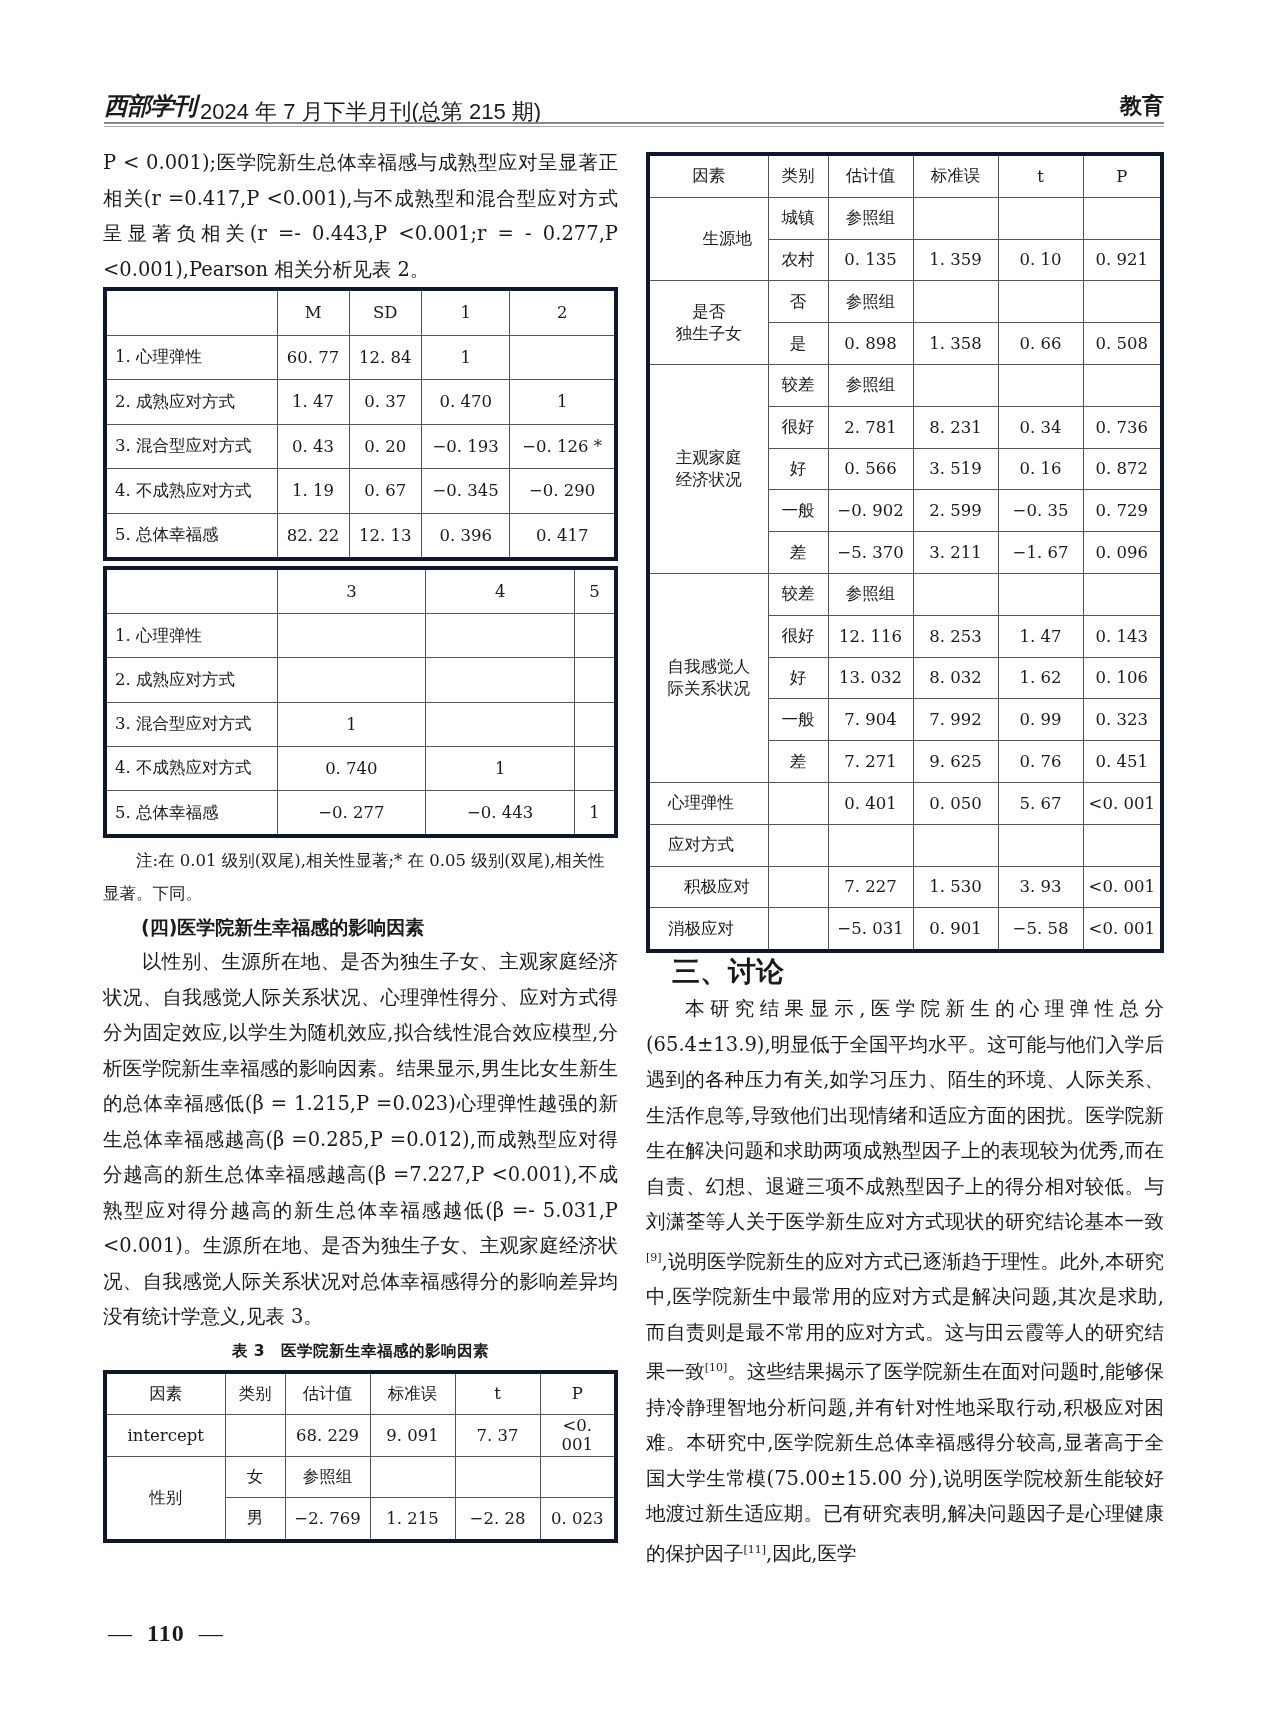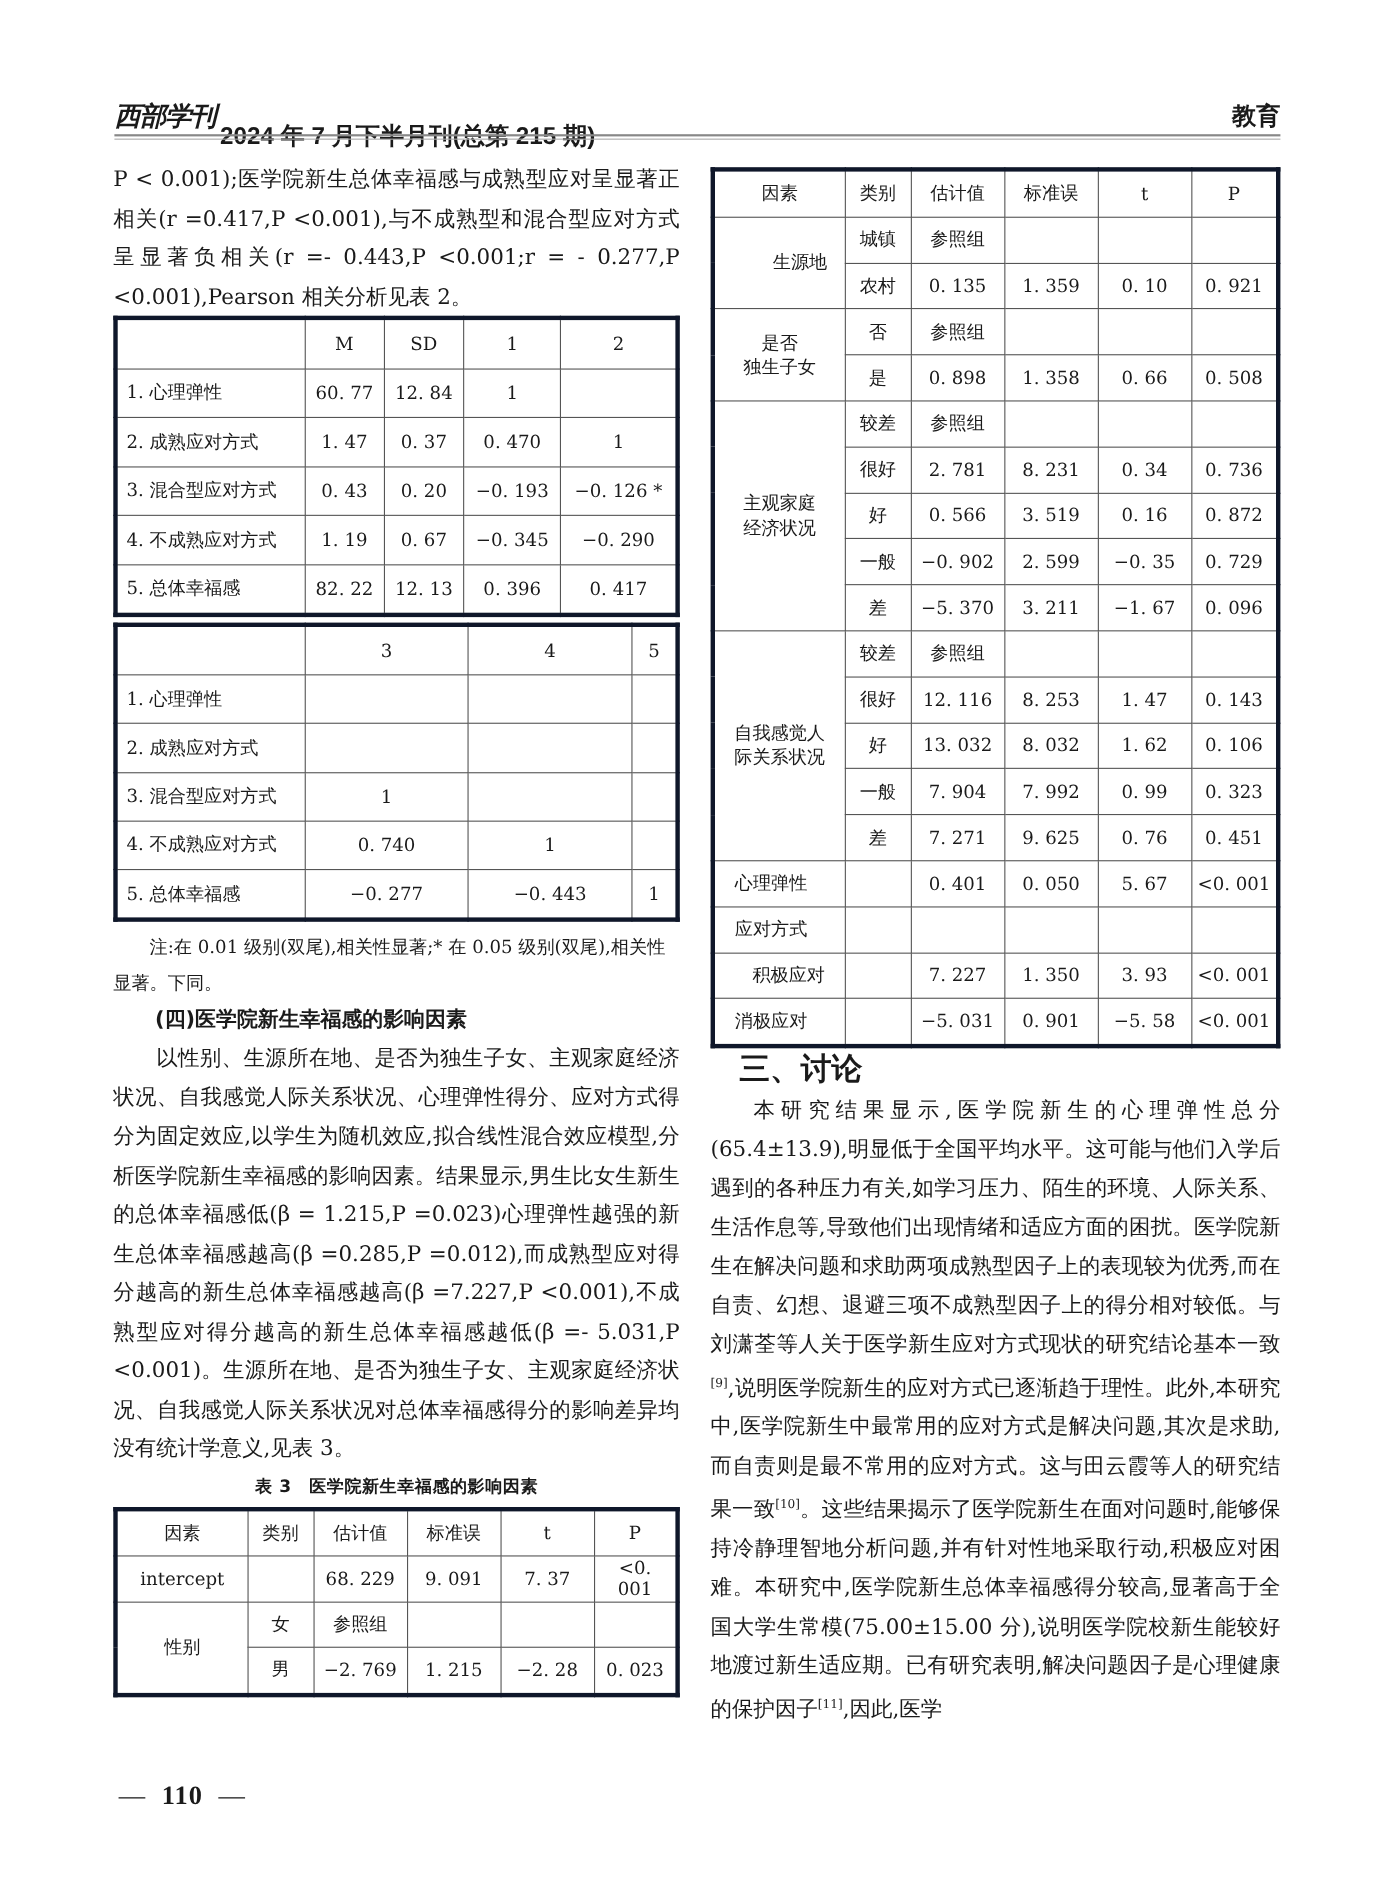--- a/index.html
+++ b/index.html
@@ -8,22 +8,22 @@
     font-family: "DejaVu Serif", "Liberation Serif", serif; color: #1a1a1a;
   }
   .header {
     position: absolute; left: 104px; top: 88px; width: 1060px; height: 34px;
   }
   .masthead-logo {
     position: absolute; left: 0; top: 2px; font-family: "DejaVu Serif", serif;
     font-size: 24px; font-weight: bold; font-style: italic; letter-spacing: -1px;
   }
   .masthead-issue {
-    position: absolute; left: 96px; top: 21px; font-family: "Liberation Sans", "DejaVu Sans", sans-serif;
-    font-size: 22px; font-weight: bold;
+    position: absolute; left: 96px; top: 9px; font-family: "Liberation Sans", "DejaVu Sans", sans-serif;
+    font-size: 22px; font-weight: normal;
   }
   .section-tag {
     position: absolute; right: 0; top: 3px; font-family: "DejaVu Sans", sans-serif;
     font-size: 22px; font-weight: bold;
   }
   .header-rule {
     position: absolute; left: 104px; top: 122px; width: 1060px; height: 0;
     border-top: 2px solid #888; 
   }
   .header-rule2 {
@@ -375,21 +375,21 @@
           <td></td>
           <td></td>
           <td></td>
           <td></td>
           <td></td>
         </tr>
         <tr>
           <td rowspan="1" style="white-space: pre-line; text-align: left; padding-left: 34px;">积极应对</td>
           <td></td>
           <td>7. 227</td>
-          <td>1. 350</td>
+          <td>1. 530</td>
           <td>3. 93</td>
           <td>&lt;0. 001</td>
         </tr>
         <tr>
           <td rowspan="1" style="white-space: pre-line; text-align: left; padding-left: 18px;">消极应对</td>
           <td></td>
           <td>−5. 031</td>
           <td>0. 901</td>
           <td>−5. 58</td>
           <td>&lt;0. 001</td>

